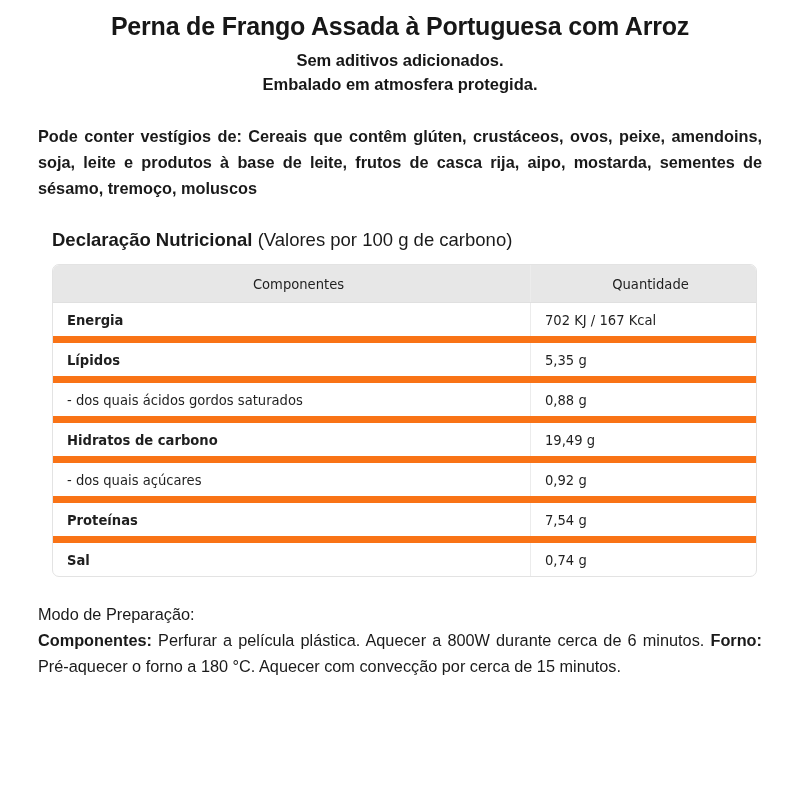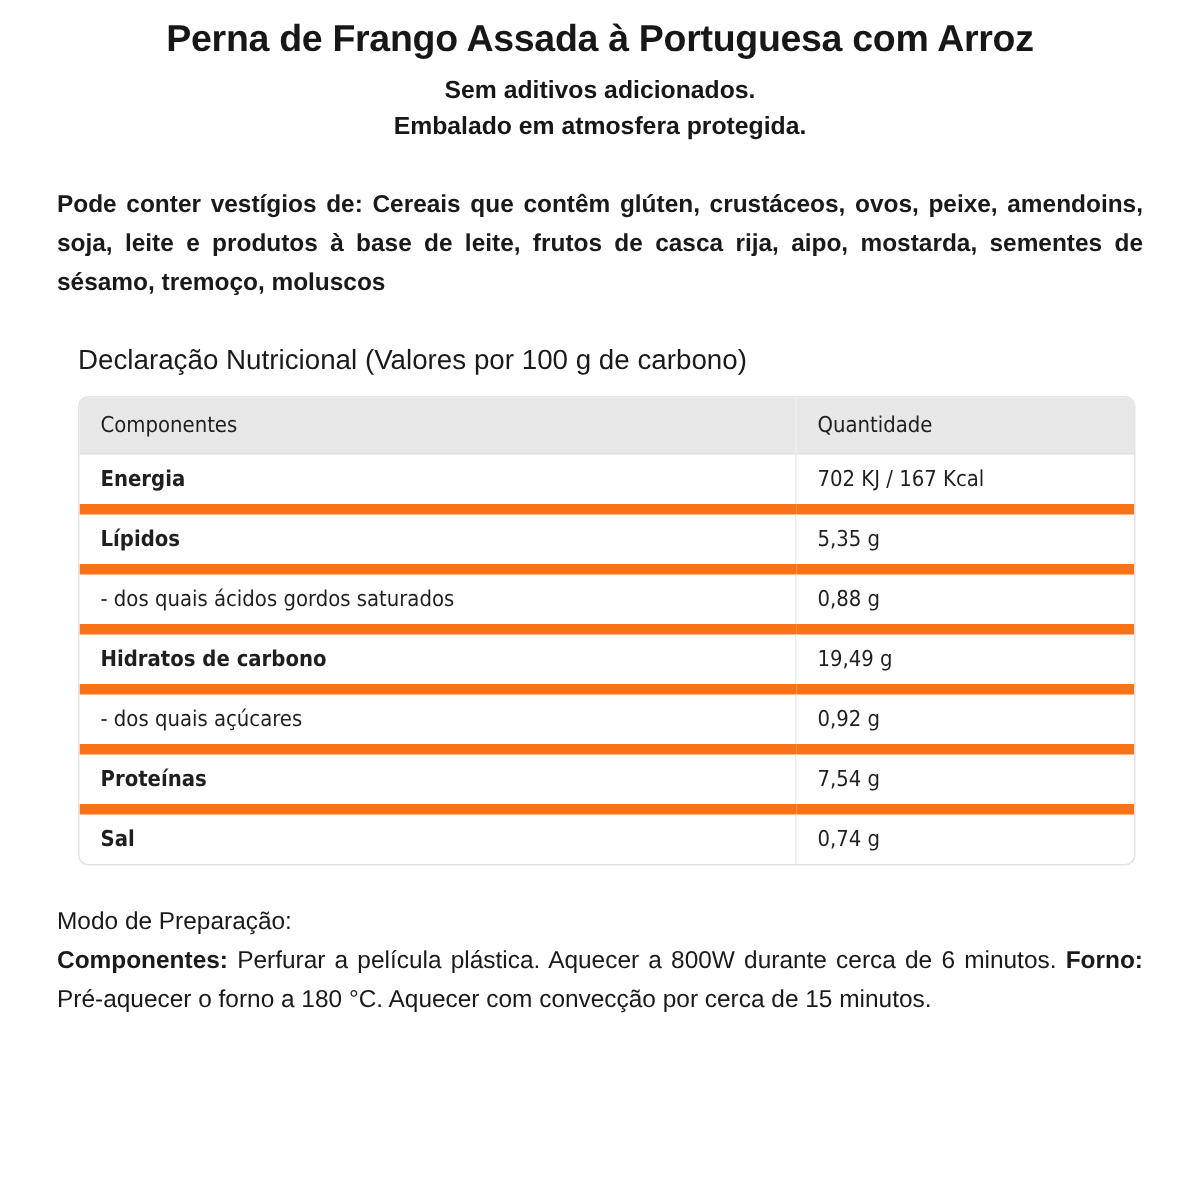--- a/index.html
+++ b/index.html
@@ -66,21 +66,21 @@
   
   .nutri-heading {
     margin: 0;
     padding: 0 0 0 52px;
     margin-top: 28px;
     font-family: "Liberation Sans", sans-serif;
     font-size: 18.5px;
     color: #1a1a1a;
     line-height: 1.2;
   }
-  .nutri-heading .strong { font-weight: normal; }
+  .nutri-heading .strong { font-weight: bold; }
   .nutri-heading .light  { font-weight: normal; }
 
   
   .table-wrap {
     margin-top: 13px;
     margin-left: 52px;
     width: 705px;
     border: 1px solid #e3e3e3;
     border-radius: 7px;
     overflow: hidden;
@@ -89,21 +89,21 @@
   }
   table.nutri {
     width: 100%;
     border-collapse: collapse;
     font-family: "DejaVu Sans Condensed", "DejaVu Sans", sans-serif;
     font-size: 14.6px;
     color: #1f1f1f;
   }
   table.nutri th {
     background: #e7e7e7;
-    text-align: left;
+    text-align: center;
     font-weight: normal;
     padding: 10px 0 10px 14px;
     border-bottom: 1px solid #e0e0e0;
     color: #1f1f1f;
     font-size: 14.6px;
   }
   table.nutri td {
     padding: 8px 0 8px 14px;
     border-bottom: 7px solid #f97316;
     vertical-align: middle;

